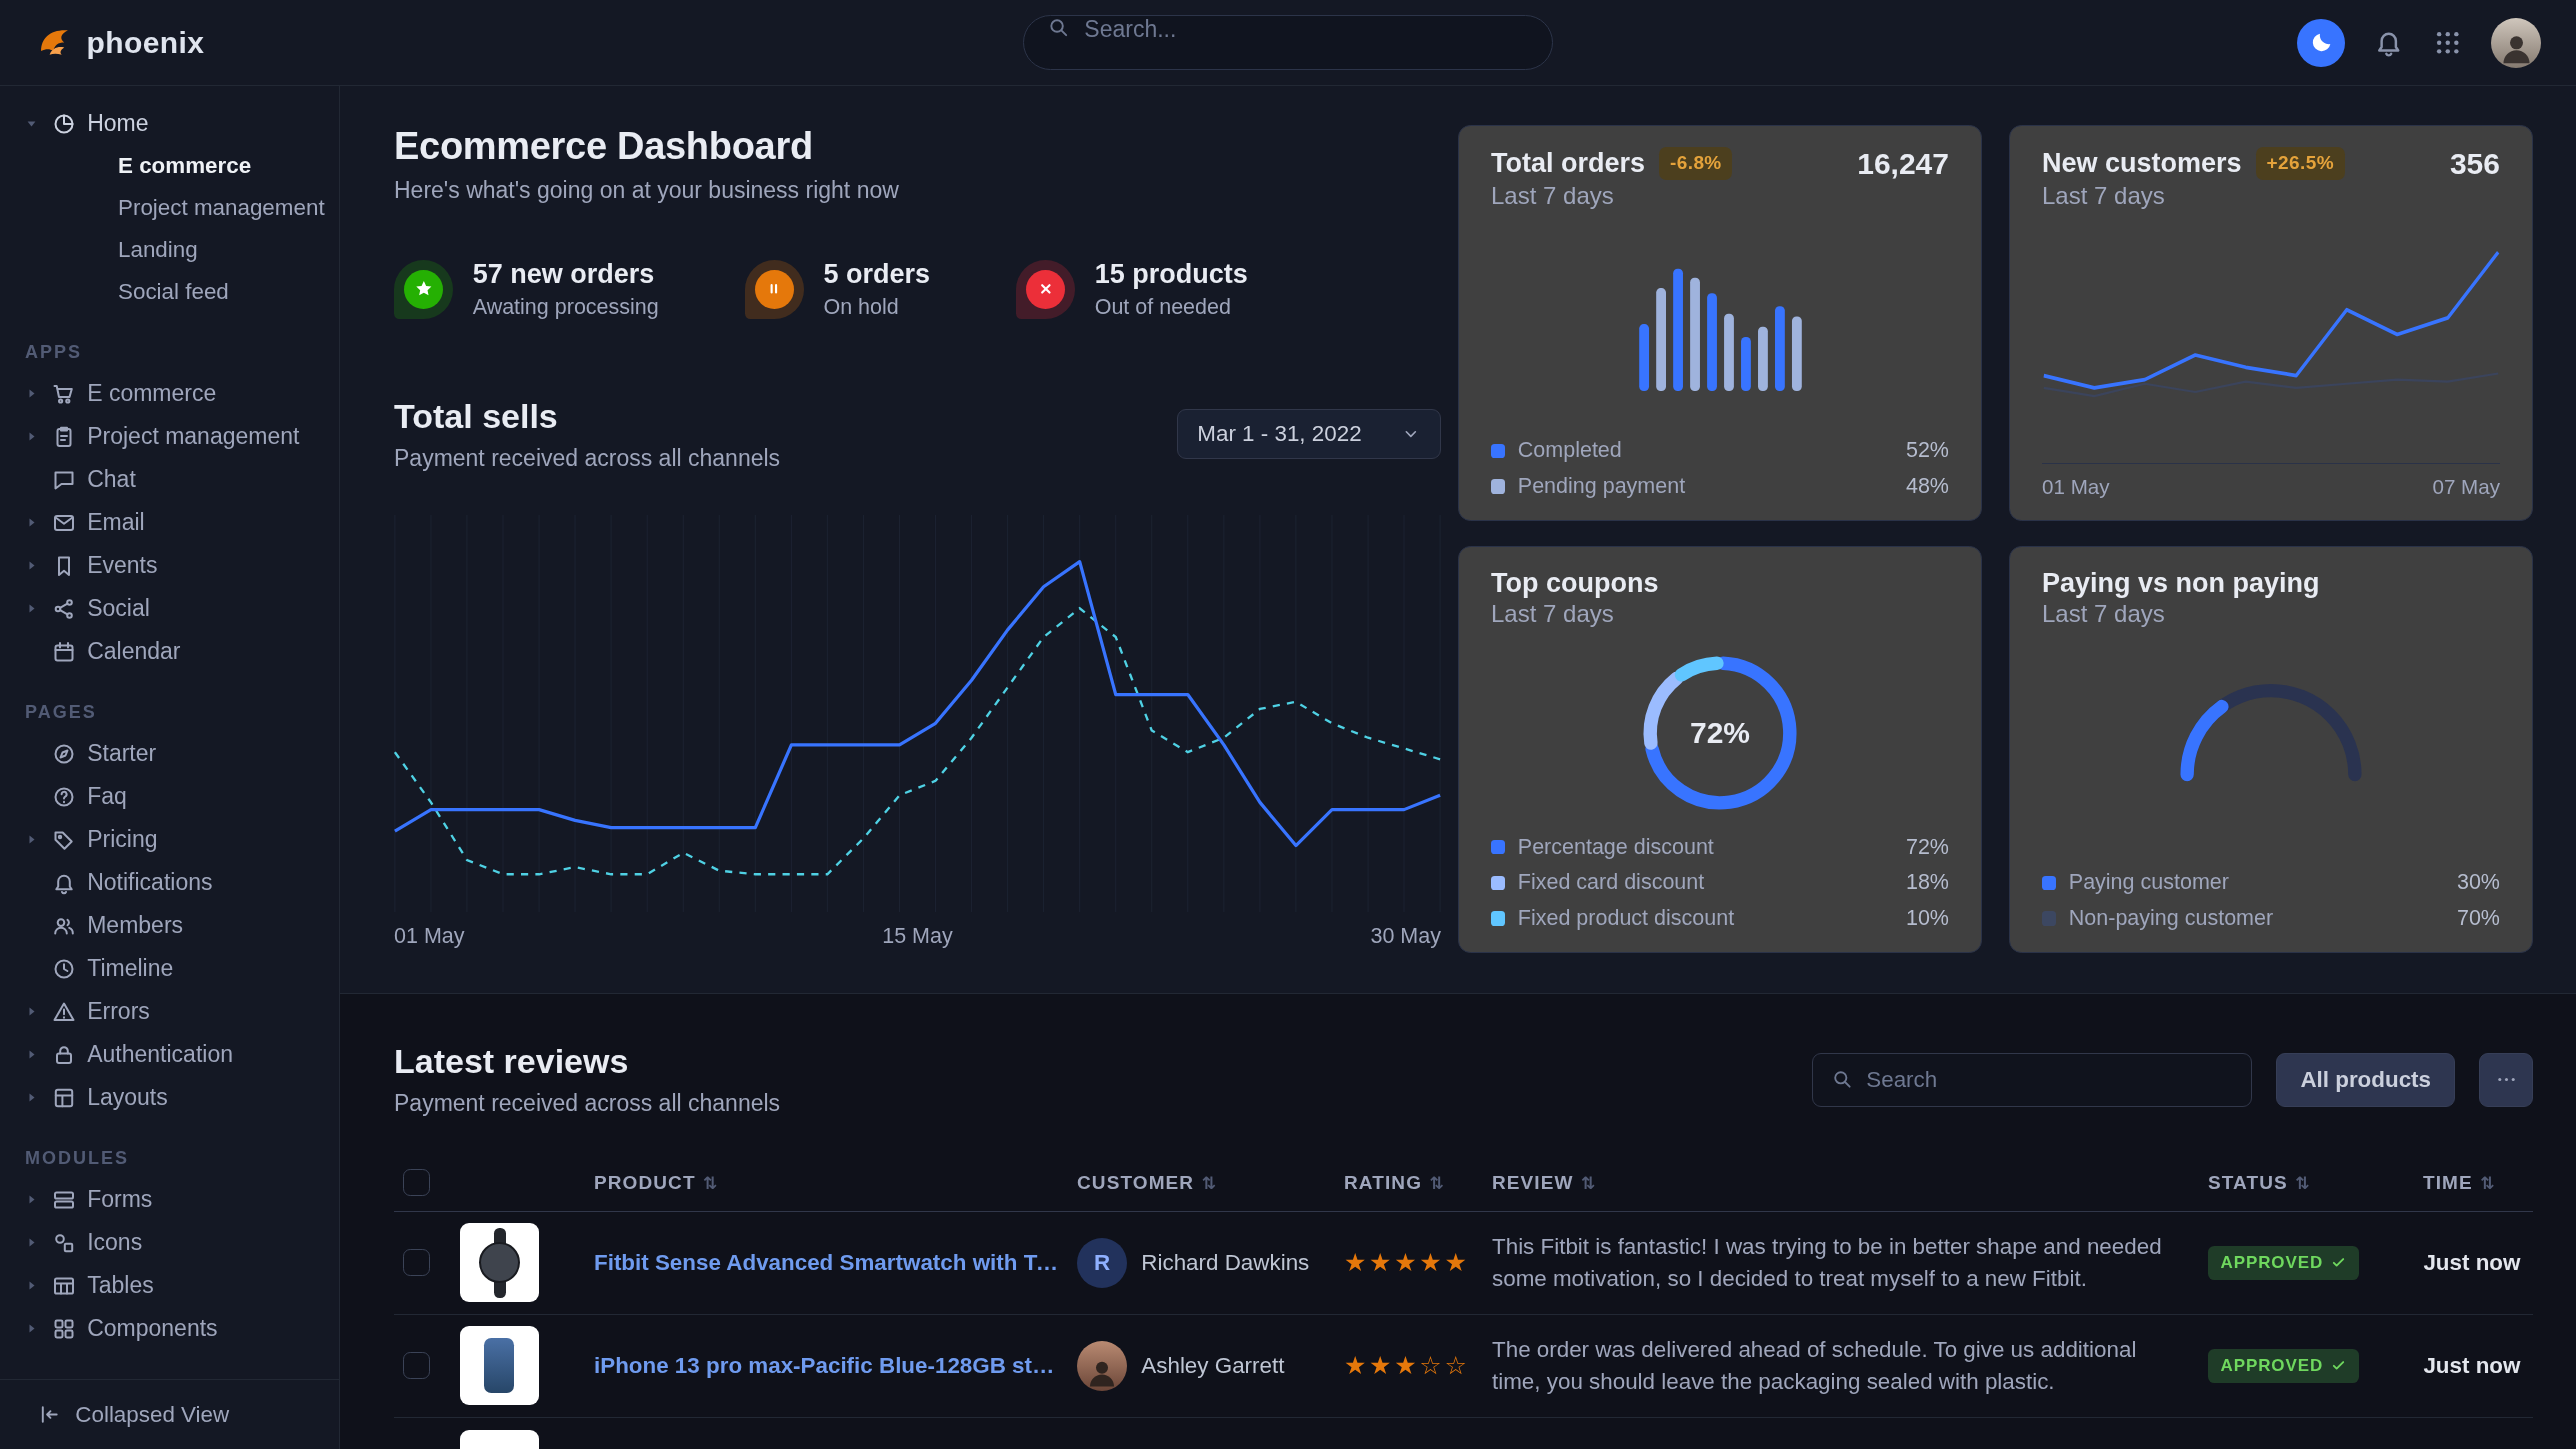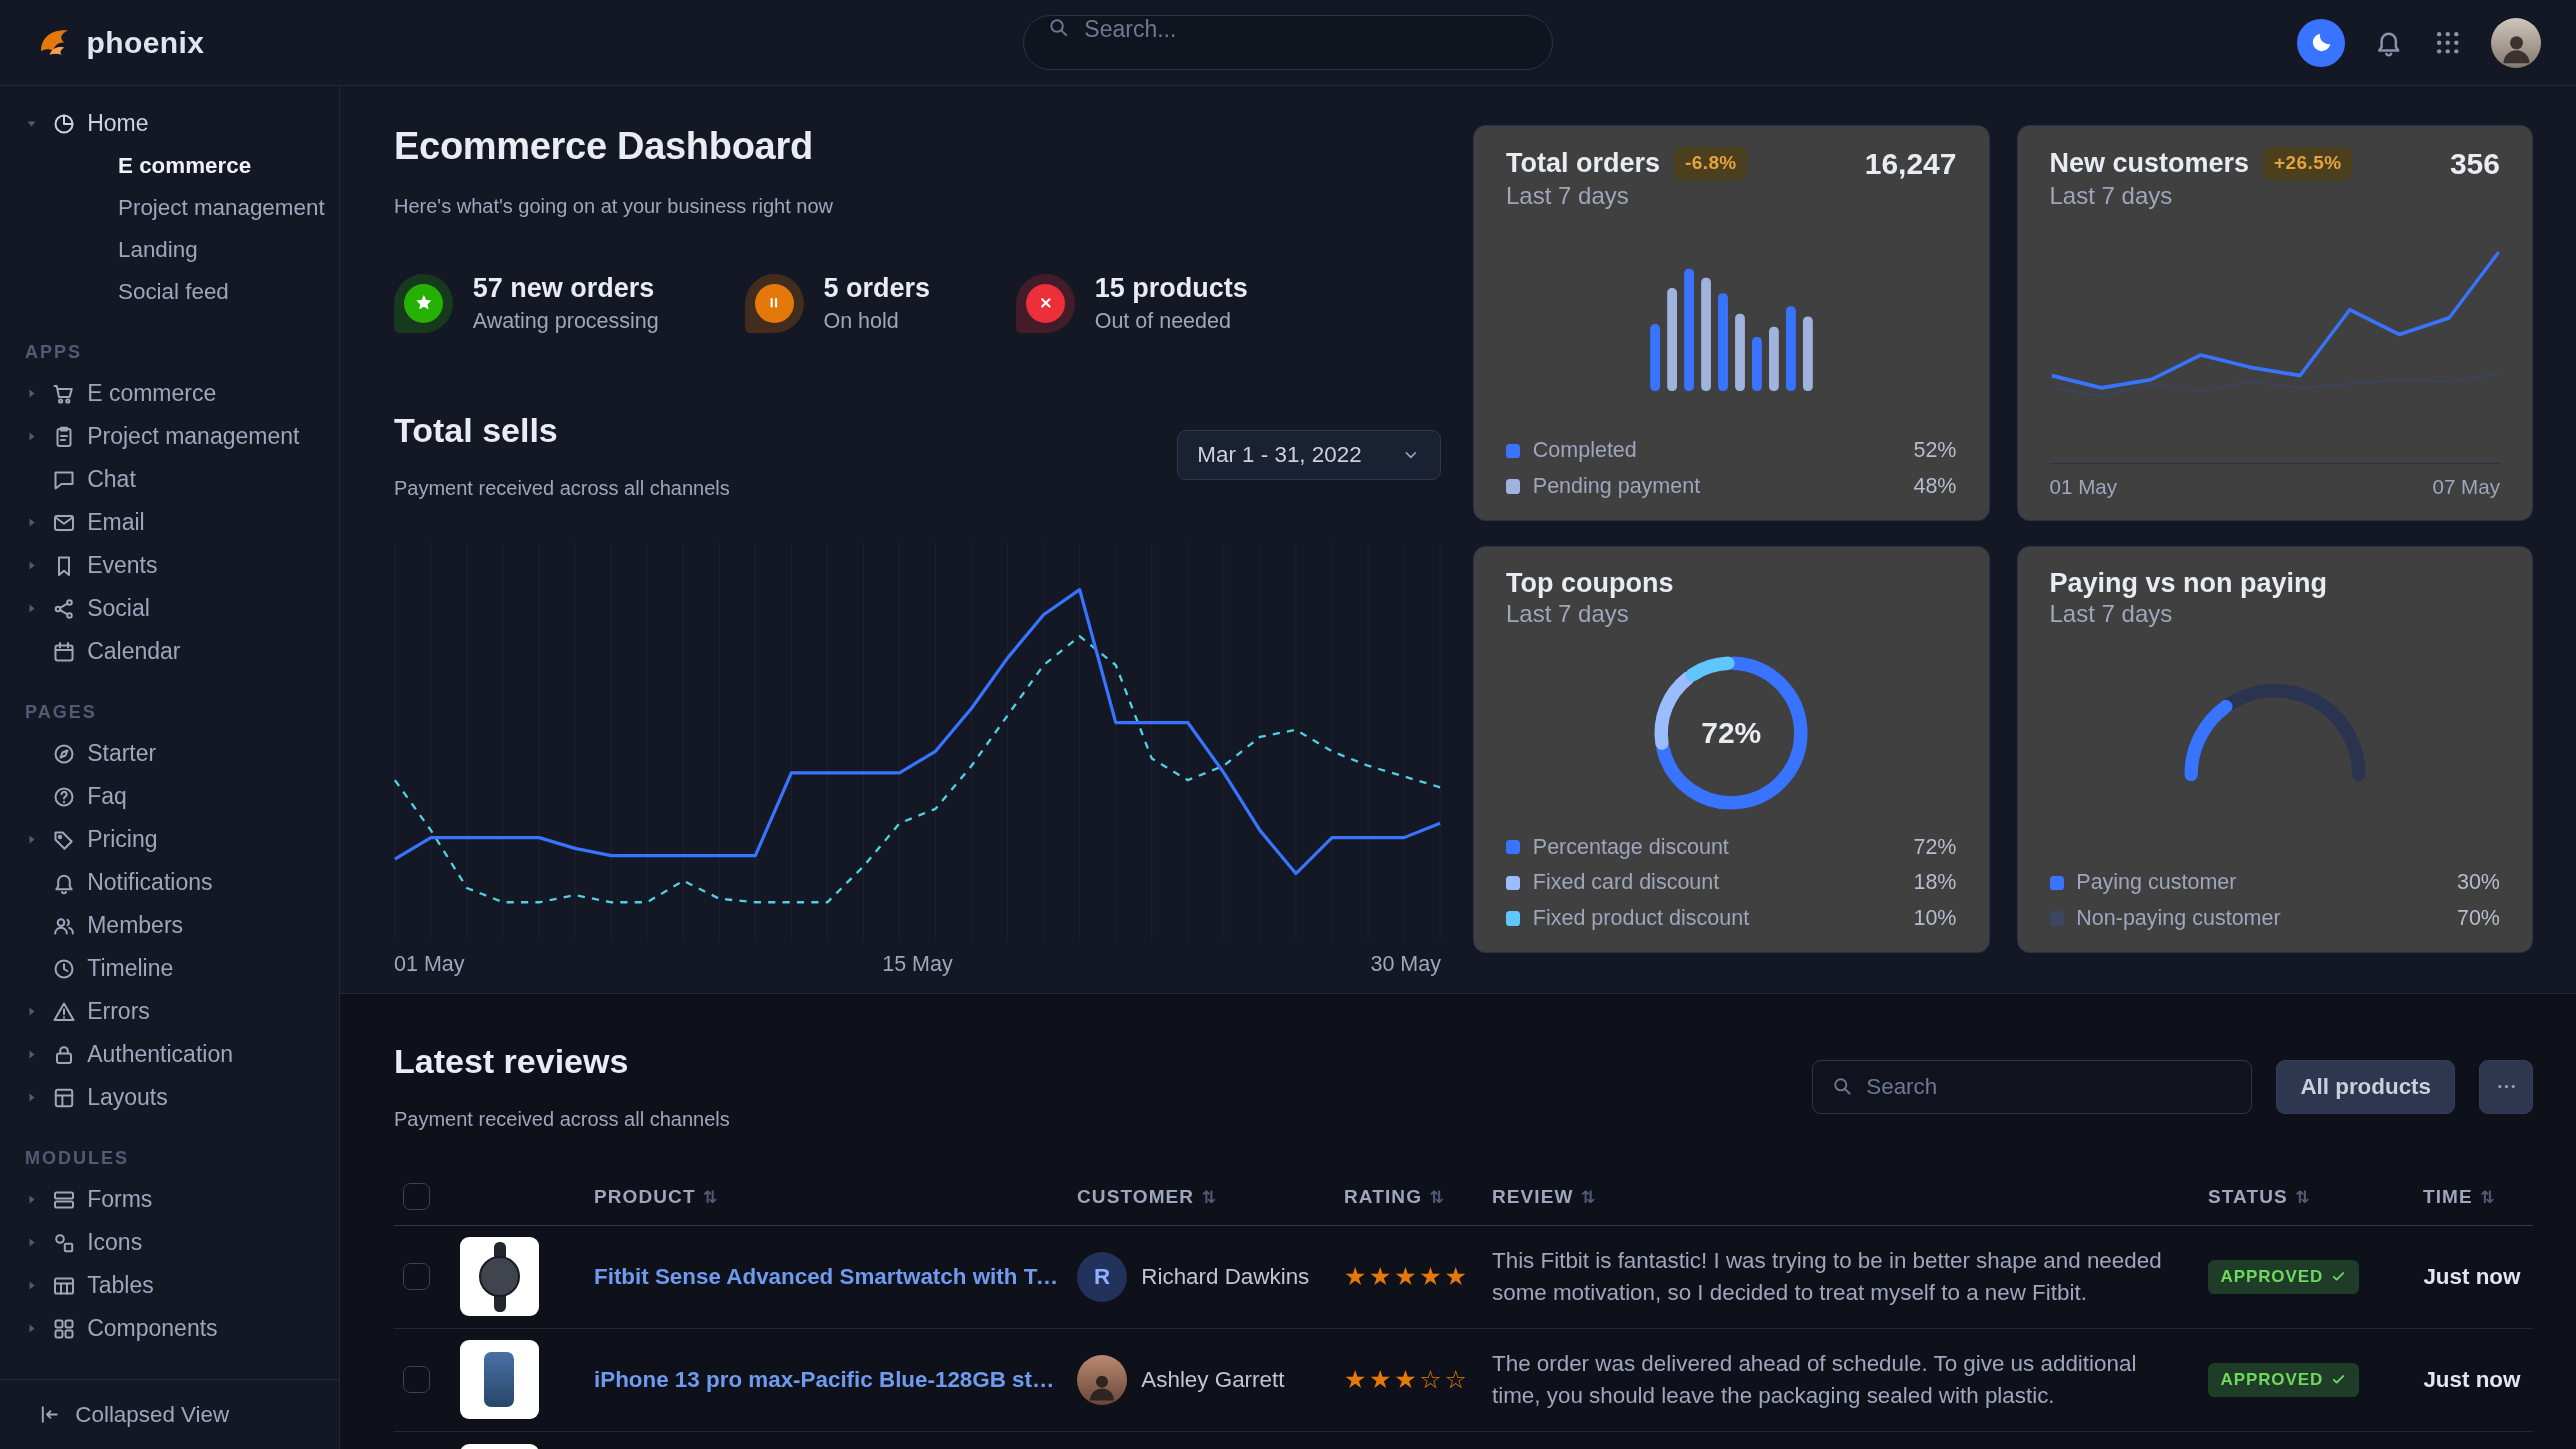--- a/index.html
+++ b/index.html
@@ -46,24 +46,24 @@
   .nav-label{white-space:nowrap}
   .nav-subitem{height:42px;display:flex;align-items:center;padding-left:118px;font-size:22.4px;color:#9fa6bc;cursor:pointer}
   .nav-subitem.active{color:#eff2f6;font-weight:700}
   .nav-section-label{margin:29px 0 9px 25px;font-size:18px;font-weight:700;letter-spacing:2px;color:#525b75}
   .sidebar-foot{flex:0 0 70px;border-top:0.9px solid #222834;display:flex;align-items:center;gap:14.3px;
     padding-left:38px;color:#9fa6bc;font-size:22.4px;cursor:pointer}
   .sidebar-foot .fi{width:23px;height:23px;color:#9fa6bc}
 
   
   .main{flex:1;min-width:0;display:flex;flex-direction:column;background:#141824}
-  .top-section{height:908px;flex:0 0 908px;padding:39px 43px 0 54px;display:flex;gap:32px;border-bottom:0.9px solid #222834}
+  .top-section{height:908px;flex:0 0 908px;padding:39px 43px 0 54px;display:flex;gap:17px;border-bottom:0.9px solid #222834}
   .dash-left{flex:0 0 1047px;width:1047px;display:flex;flex-direction:column}
   .dash-left h1{font-size:38px;font-weight:800;color:#e9ecf3;letter-spacing:-0.3px}
-  .subtitle{font-size:20px;color:#9fa6bc;margin-top:27px}
+  .subtitle{font-size:23px;color:#9fa6bc;margin-top:9px}
 
   .stats-row{display:flex;gap:86px;margin-top:55px;align-items:center}
   .stat{display:flex;align-items:center;gap:19.7px}
   .stat-blob{width:59px;height:59px;border-radius:50% 50% 50% 5.4px;display:flex;align-items:center;justify-content:center}
   .stat-inner{width:39px;height:39px;border-radius:50%;display:flex;align-items:center;justify-content:center;color:#fff}
   .stat-ic{width:19.7px;height:19.7px}
   .stat-value{font-size:27px;font-weight:700;color:#e9ecf3}
   .stat-caption{font-size:21.5px;color:#9fa6bc;margin-top:4.5px}
 
   .sells-header{display:flex;justify-content:space-between;align-items:center;margin-top:77px}

